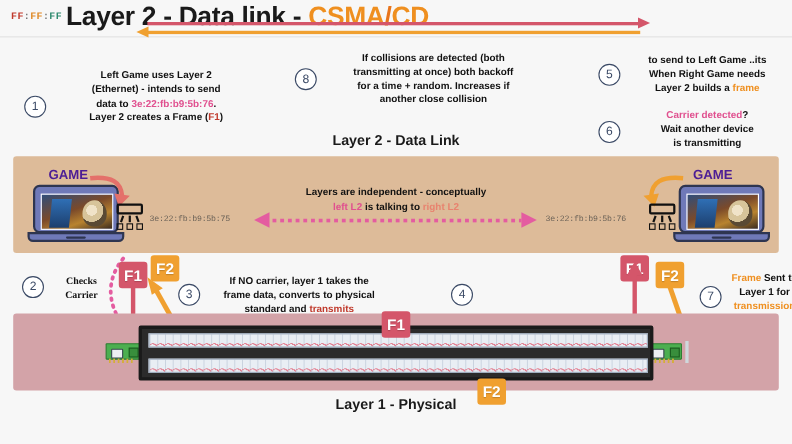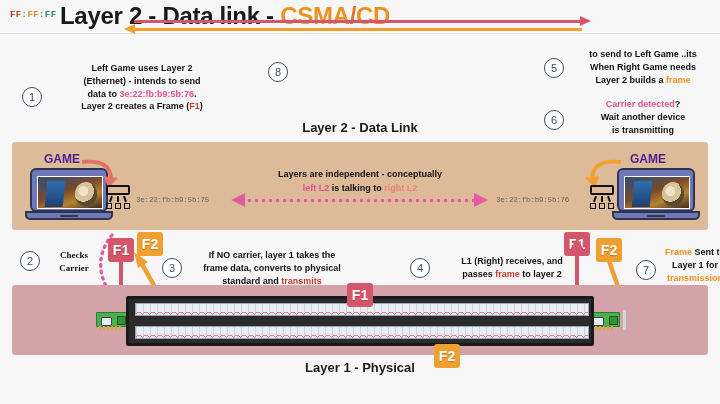--- a/index.html
+++ b/index.html
@@ -252,20 +252,26 @@
 
   <div class="bubble" style="left:22px; top:87px;">1</div>
   <div class="note" style="left:52px; top:62px; width:180px;">
     <div>Left Game uses Layer 2</div>
     <div>(Ethernet) - intends to send</div>
     <div>data to <span class="pink">3e:22:fb:b9:5b:76</span>.</div>
     <div>Layer 2 creates a Frame (<span class="red">F1</span>)</div>
   </div>
 
   <div class="bubble" style="left:268px; top:62px;">8</div>
+  <div class="note" style="left:296px; top:46px; width:196px;">
+    <div>If collisions are detected (both</div>
+    <div>transmitting at once) both backoff</div>
+    <div>for a time + random. Increases if</div>
+    <div>another close collision</div>
+  </div>
 
   <div class="bubble" style="left:544px; top:58px;">5</div>
   <div class="note" style="left:572px; top:48px; width:142px;">
     <div>to send to Left Game ..its</div>
     <div>When Right Game needs</div>
     <div>Layer 2 builds a <span class="orange">frame</span></div>
   </div>
 
   <div class="bubble" style="left:544px; top:110px;">6</div>
   <div class="note" style="left:572px; top:98px; width:142px;">
@@ -355,24 +361,20 @@
   </svg>
 
   <div class="bubble" style="left:162px; top:258px;">3</div>
   <div class="note" style="left:188px; top:249px; width:168px;">
     <div>If NO carrier, layer 1 takes the</div>
     <div>frame data, converts to physical</div>
     <div>standard and <span class="red">transmits</span></div>
   </div>
 
   <div class="bubble" style="left:410px; top:258px;">4</div>
-  <div class="note" style="left:436px; top:255px; width:152px;">
-    <div>L1 (Right) receives, and</div>
-    <div>passes <span class="red">frame</span> to layer 2</div>
-  </div>
 
   <div class="badge f1" style="left:564px; top:232px;">F1</div>
   <div class="sarrow" style="left:575px; top:248px; height:58px; background:#d4566a;"></div>
   <div class="sa-head" style="left:570px; top:238px; border-left:7px solid transparent; border-right:7px solid transparent; border-bottom:12px solid #d4566a;"></div>
 
   <div class="badge f2" style="left:596px; top:238px;">F2</div>
   <svg class="curve" style="left:594px; top:256px;" width="48" height="62">
     <line x1="14" y1="2" x2="30" y2="48" stroke="#f0a030" stroke-width="4.5"></line>
     <polygon points="36,60 24,44 38,42" fill="#f0a030"></polygon>
   </svg>

